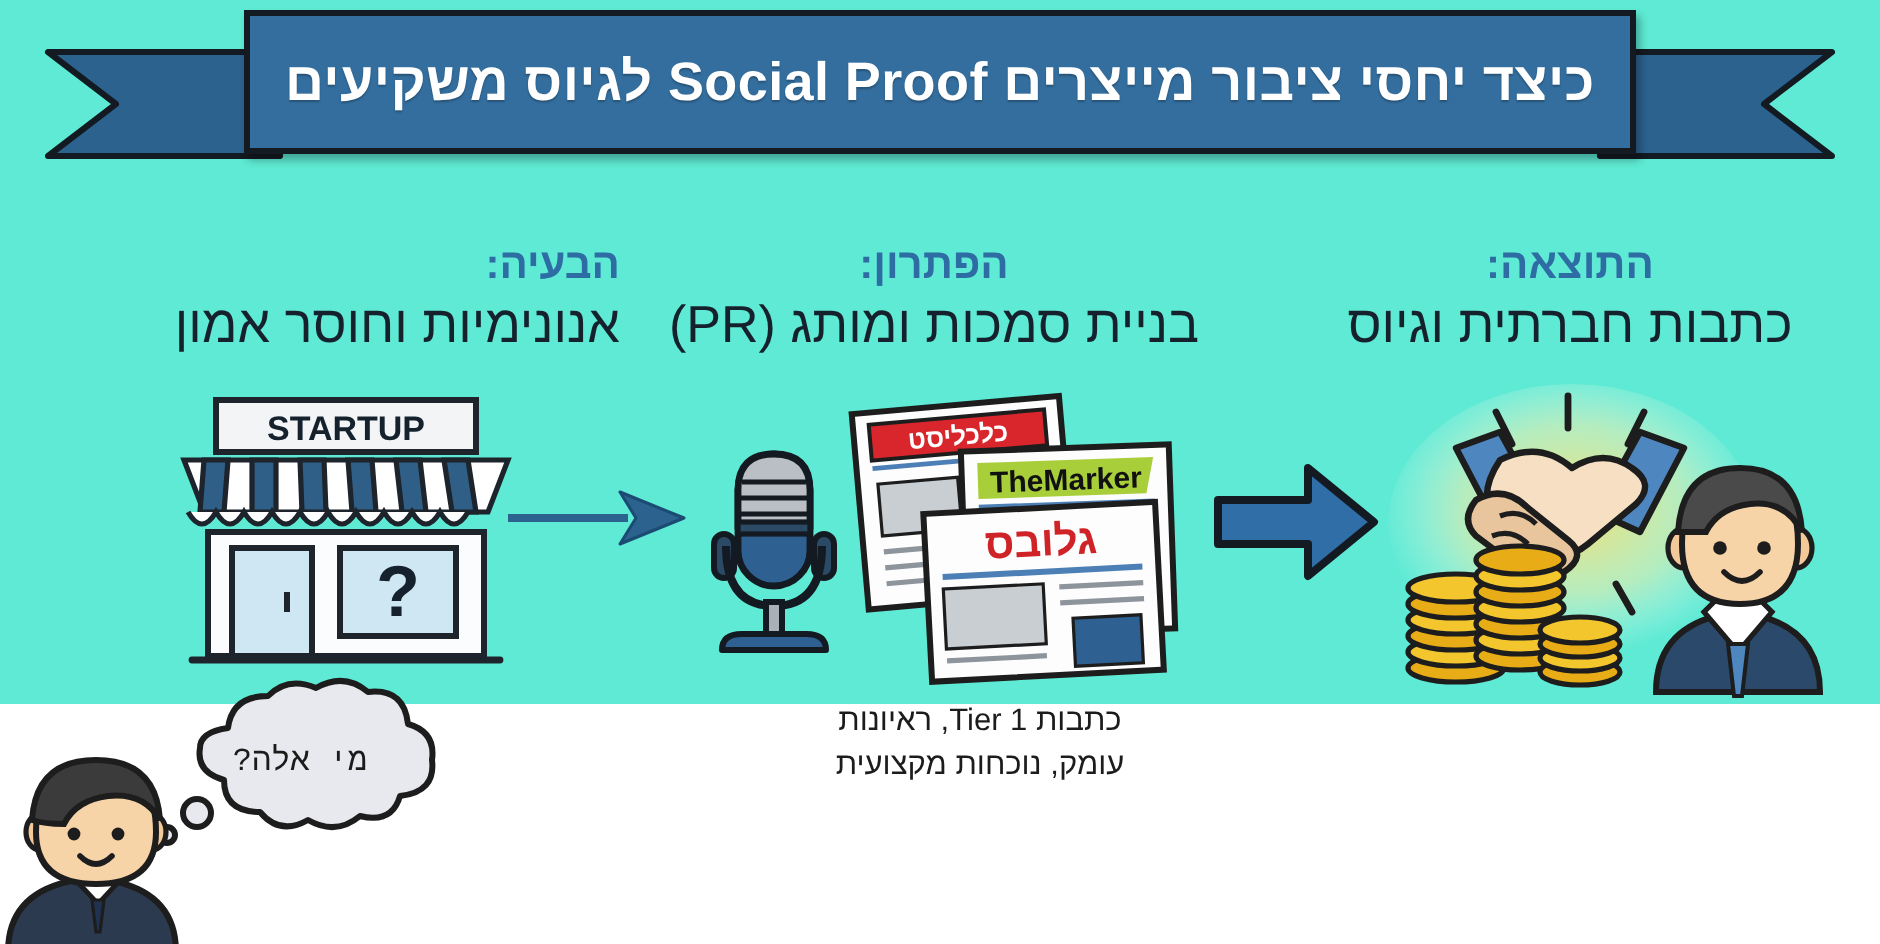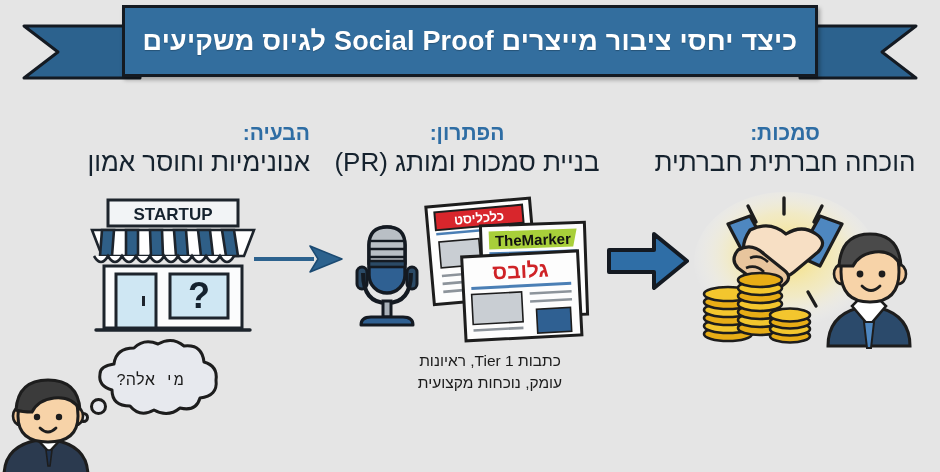--- a/index.html
+++ b/index.html
@@ -2,21 +2,21 @@
 <html lang="he"><head>
 <meta charset="utf-8">
 <style>
   * { box-sizing: border-box; margin: 0; padding: 0; }
   html, body {
     width: 940px; height: 472px;
     background: #ffffff;
     font-family: "Liberation Sans", "DejaVu Sans", sans-serif;
     overflow: hidden;
   }
-  #stage { position: relative; width: 940px; height: 472px; background:#e5e5e5; }
+  #stage { position: relative; width: 940px; height: 352px; background:#5eead4; }
 
   
   .banner-wrap { position:absolute; left:0; top:0; width:940px; height:96px; }
   .ribbon-tail { position:absolute; top:24px; width:120px; height:56px; }
   .ribbon-tail.left  { left:22px; }
   .ribbon-tail.right { right:22px; }
   .ribbon-main {
     position:absolute; left:122px; top:5px; width:696px; height:72px;
     background:#336e9e;
     border:3px solid #141a22;
@@ -216,22 +216,22 @@
   <div class="caption" id="cap-solution">
     <div>כתבות Tier 1, ראיונות</div>
     <div>עומק, נוכחות מקצועית</div>
   </div>
 
   <svg class="arrow-block" viewBox="0 0 84 62">
     <path d="M3 20 L48 20 L48 4 L81 31 L48 58 L48 42 L3 42 Z" fill="#2f6ea6" stroke="#141a22" stroke-width="4" stroke-linejoin="round"></path>
   </svg>
 
   <div class="col-head" id="head-result">
-    <div class="head-kicker">סמכות:</div>
-    <div class="head-title">הוכחה חברתית חברתית</div>
+    <div class="head-kicker">התוצאה:</div>
+    <div class="head-title">כתבות חברתית וגיוס</div>
   </div>
 
   <svg class="result-art" viewBox="0 0 258 166">
     <defs>
       <radialGradient id="glow" cx="50%" cy="45%" r="52%">
         <stop offset="0%" stop-color="#f7dd6b" stop-opacity="0.95"></stop>
         <stop offset="58%" stop-color="#fbeeac" stop-opacity="0.55"></stop>
         <stop offset="100%" stop-color="#ffffff" stop-opacity="0"></stop>
       </radialGradient>
     </defs>

